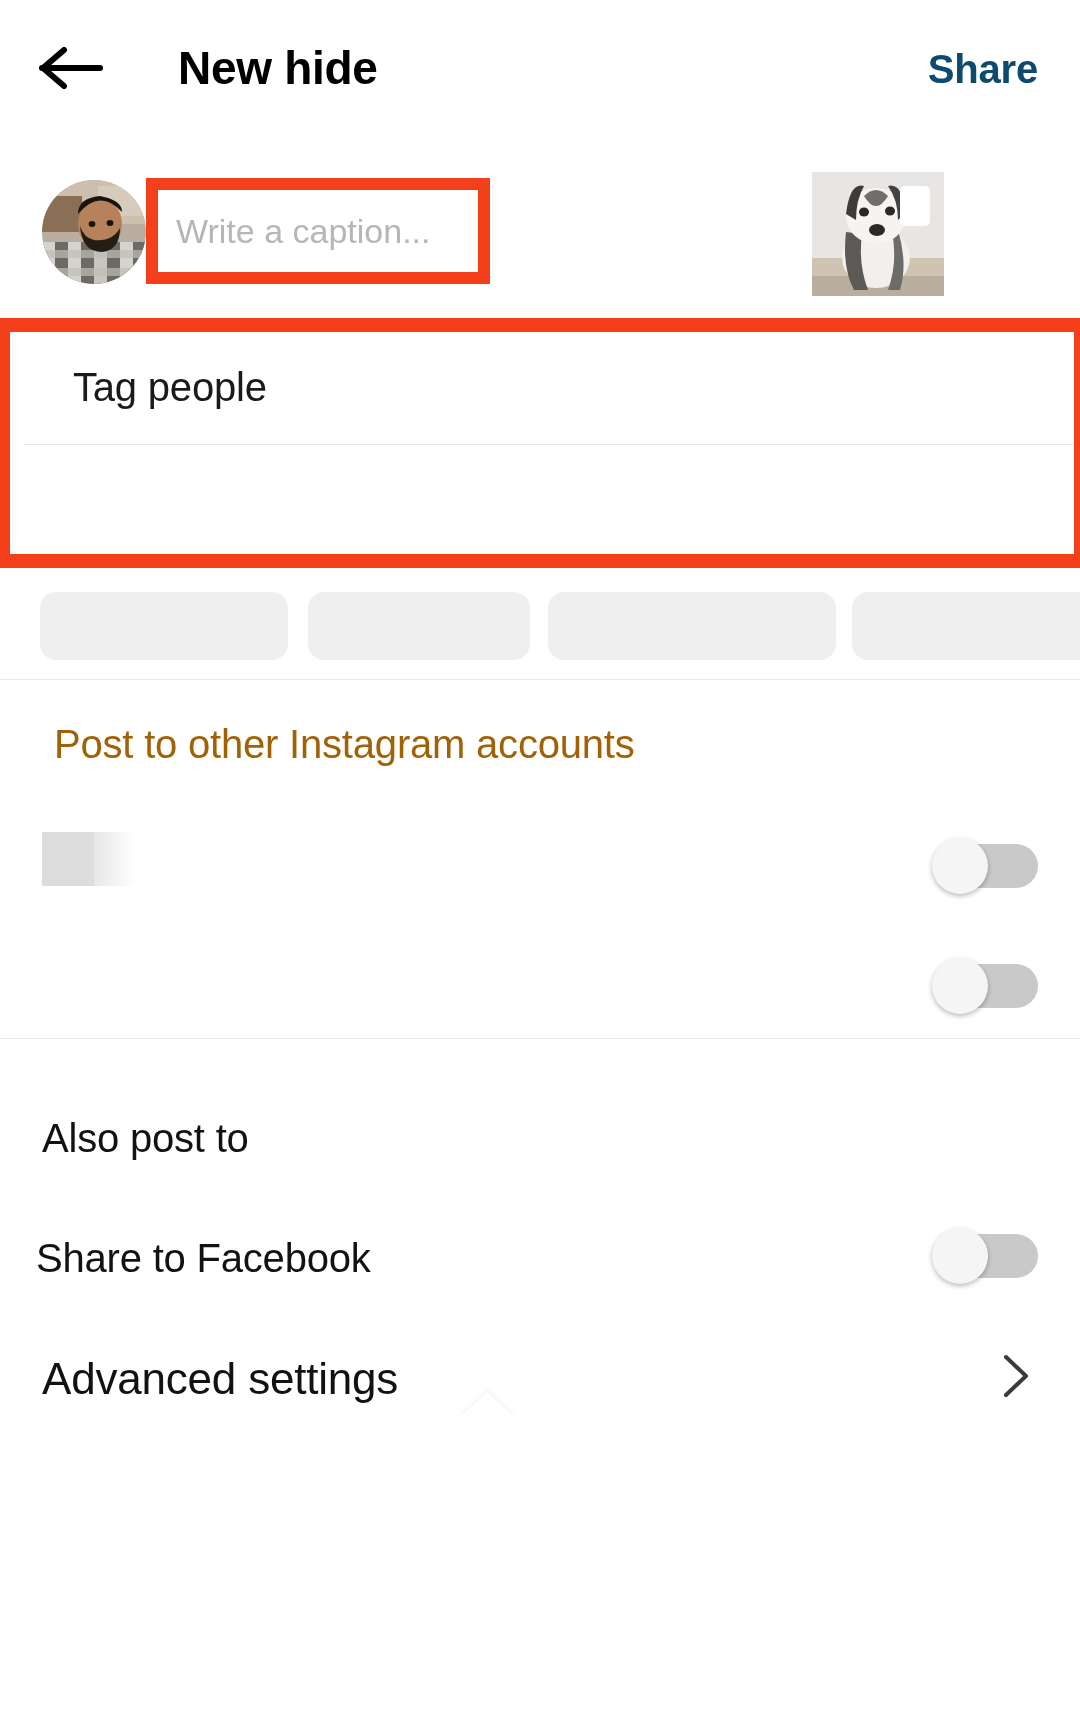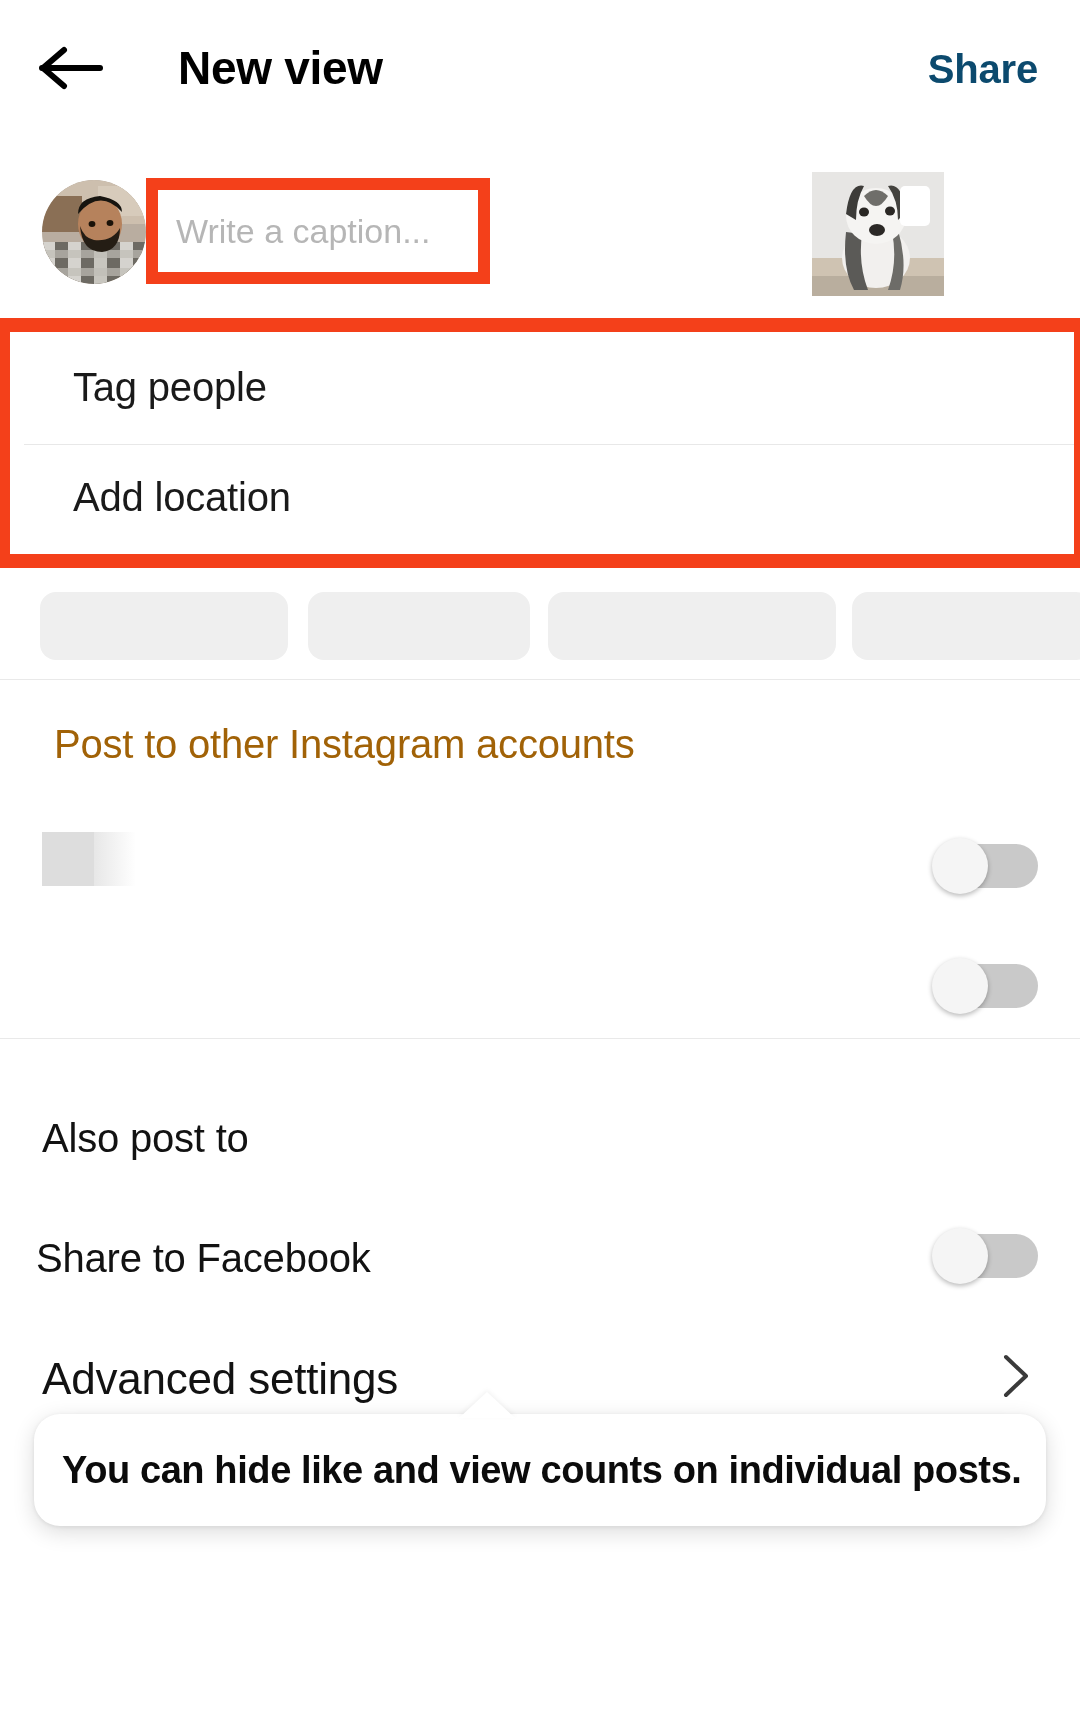--- a/index.html
+++ b/index.html
@@ -199,21 +199,21 @@
 
 <div class="header">
   <div class="back-btn">
     <span>
       <svg width="66" height="46" viewBox="0 0 66 46">
         <path d="M4 23 L62 23" stroke="#000" stroke-width="6" stroke-linecap="round" fill="none"></path>
         <path d="M26 5 L5 23 L26 41" stroke="#000" stroke-width="6" stroke-linecap="round" stroke-linejoin="round" fill="none"></path>
       </svg>
     </span>
   </div>
-  <div class="header-title">New view</div>
+  <div class="header-title">New hide</div>
   <div class="share-btn">Share</div>
 </div>
 
 <div class="caption-row">
 
   <div class="avatar">
     <svg class="av-svg" viewBox="0 0 104 104">
       <defs>
         <clipPath id="avclip">
             <circle cx="52" cy="52" r="52"></circle>
@@ -269,23 +269,20 @@
       <rect x="88" y="14" width="30" height="40" rx="5" fill="#ffffff"></rect>
     </svg>
   </div>
 </div>
 
 <div class="options-hl">
   <div class="opt-row">
     <span class="opt-label">Tag people</span>
   </div>
   <div class="opt-divider"></div>
-  <div class="opt-row">
-    <span class="opt-label">Add location</span>
-  </div>
 </div>
 
 <div class="chips-band">
   <div class="chip c1"></div>
   <div class="chip c2"></div>
   <div class="chip c3"></div>
   <div class="chip c4"></div>
   <div class="band-divider"></div>
 </div>
 
@@ -320,16 +317,13 @@
   <div class="adv-label">Advanced settings</div>
   <div class="adv-chevron">
     <svg width="36" height="48" viewBox="0 0 36 48">
       <path d="M8 5 L28 24 L8 43" stroke="#3a3a3a" stroke-width="4" fill="none" stroke-linecap="round" stroke-linejoin="round"></path>
     </svg>
   </div>
 </div>
 
 <div class="tooltip-wrap">
   <div class="tooltip-arrow"></div>
-  <div class="tooltip">
-    <span class="tooltip-text">You can hide like and view counts on individual posts.</span>
-  </div>
 </div>
 
 </body></html>

